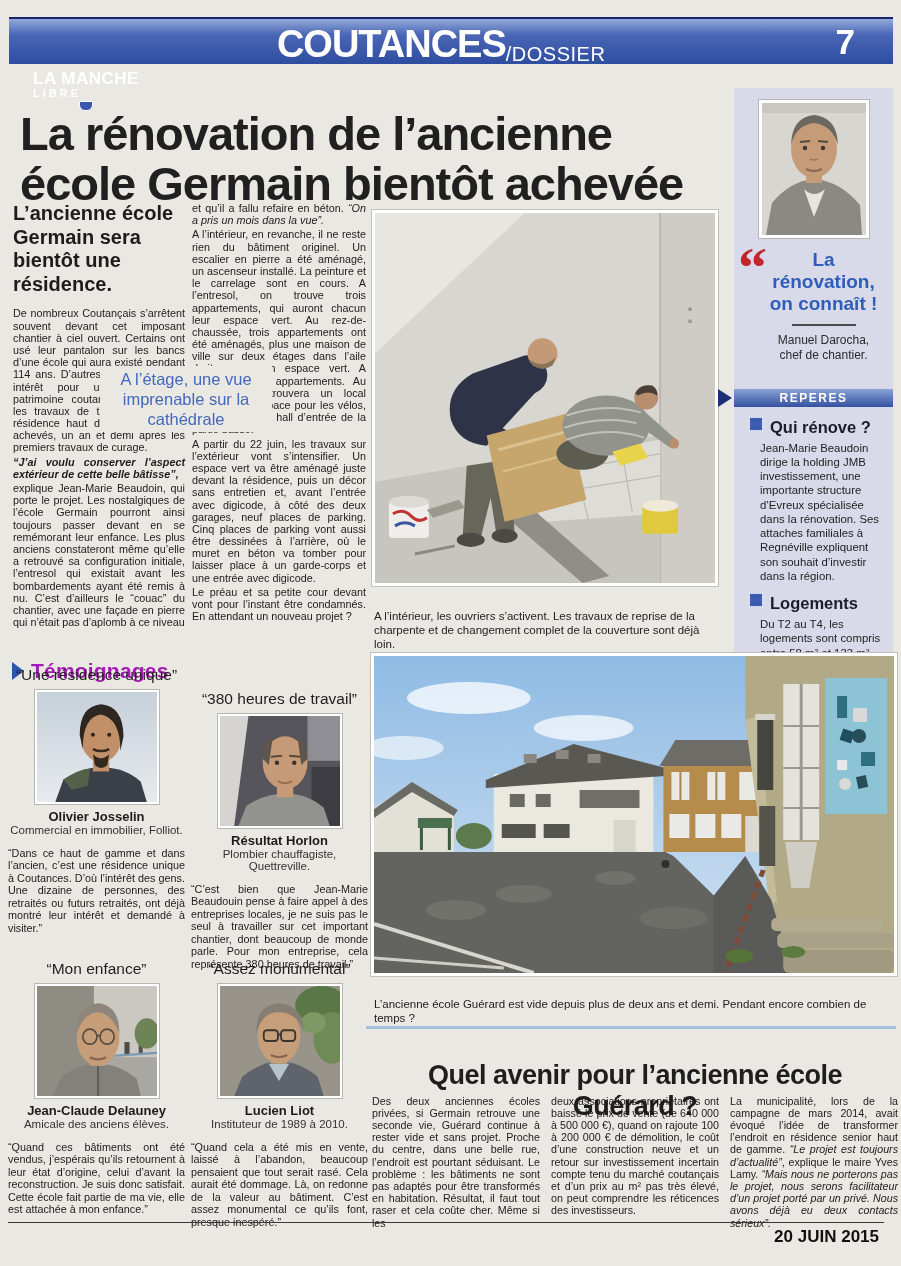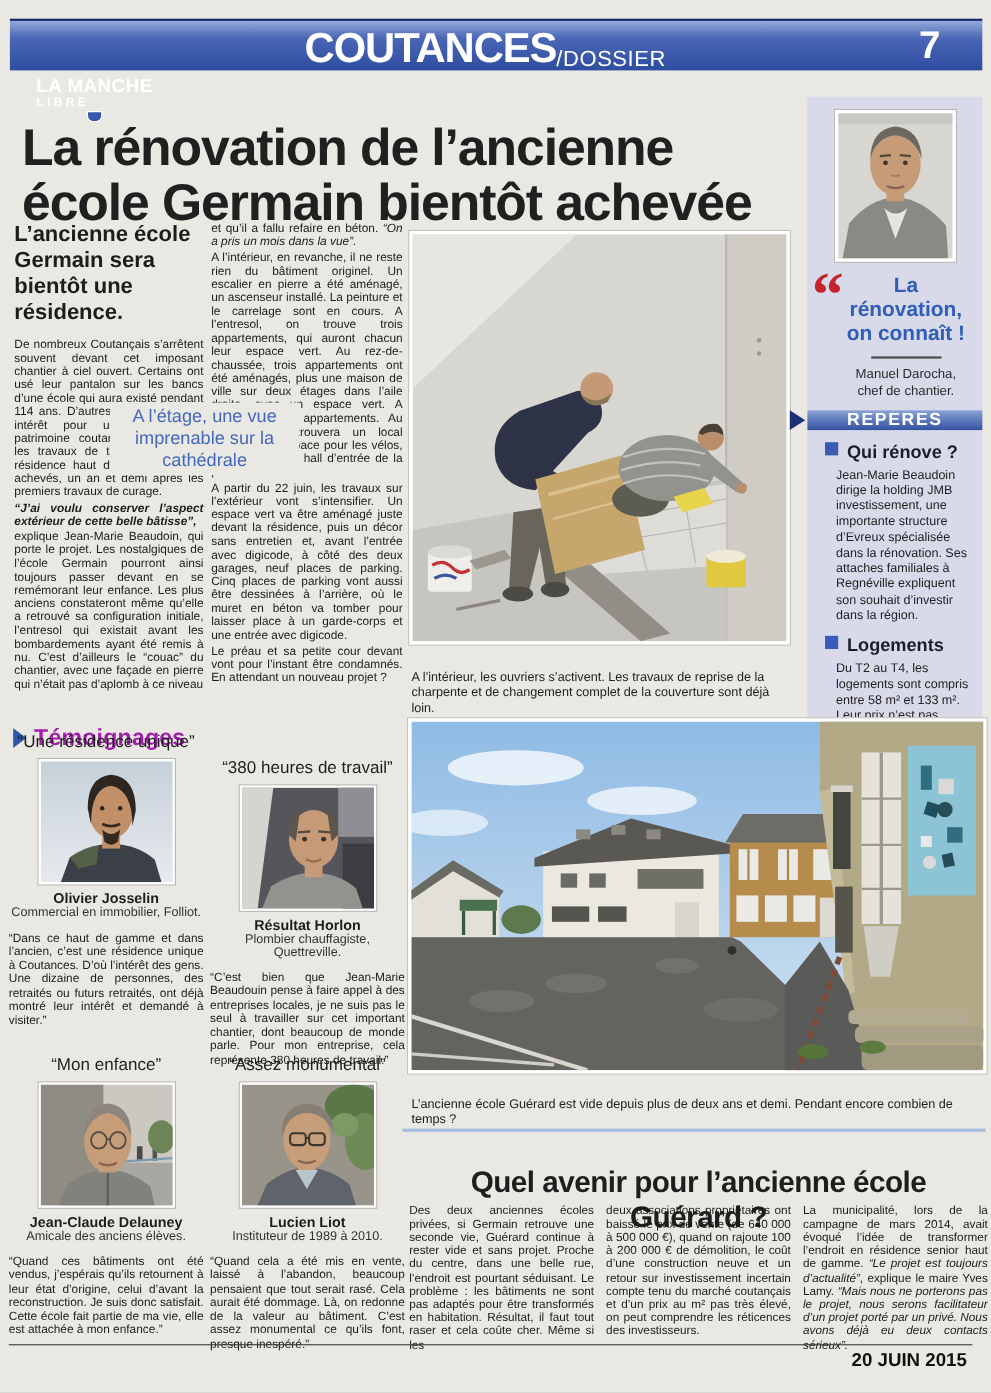--- a/index.html
+++ b/index.html
@@ -44,24 +44,24 @@
   .sidebar{position:absolute;left:734px;top:88px;width:159px;height:566px;background:#d8daea;}
   .portraitframe{width:112px;height:140px;margin:11px auto 8px;background:#fff;
                  border:1px solid #b8b6b0;padding:3px;box-sizing:border-box;}
   .portraitframe svg{display:block;width:100%;height:100%;}
   .quoteblock{position:relative;text-align:center;padding:2px 6px 0 26px;}
   .qmark{position:absolute;left:4px;top:-8px;color:#c2262c;font-size:58px;font-weight:900;
          font-family:"Liberation Serif",serif;line-height:1;}
   .quotetext{color:#2f5db8;font-size:19px;font-weight:700;line-height:1.15;}
   .qdivider{width:64px;border-top:2px solid #4a4a4a;margin:9px auto 7px;}
   .qauthor{font-size:12px;color:#2b2b2b;line-height:1.25;}
-  .reperes{position:relative;height:18px;margin-top:10px;
+  .reperes{position:relative;height:18px;margin-top:26px;
            background:linear-gradient(180deg,#8ba3d6,#33519f);
            display:flex;align-items:center;justify-content:center;
-           color:#fff;font-weight:700;font-size:16px;letter-spacing:1.5px;}
+           color:#fff;font-weight:700;font-size:12px;letter-spacing:1.5px;}
   .reperes .arrow{position:absolute;left:-16px;top:0;width:0;height:0;
                   border-top:9px solid transparent;border-bottom:9px solid transparent;
                   border-left:14px solid #1d2f77;}
   .sb-h{display:flex;align-items:flex-start;gap:8px;font-size:16.5px;font-weight:700;
         color:#1d1d2a;margin:11px 6px 4px 16px;}
   .sqbullet{width:12px;height:12px;background:#3a5cb5;flex:0 0 12px;}
   .sb-p{font-size:11.4px;line-height:1.25;color:#222;margin:0 8px 0 26px;}
   
   .temo-header{position:absolute;left:12px;top:659px;display:flex;align-items:center;gap:7px;}
   .temo-header .chev{width:0;height:0;border-top:9px solid transparent;

